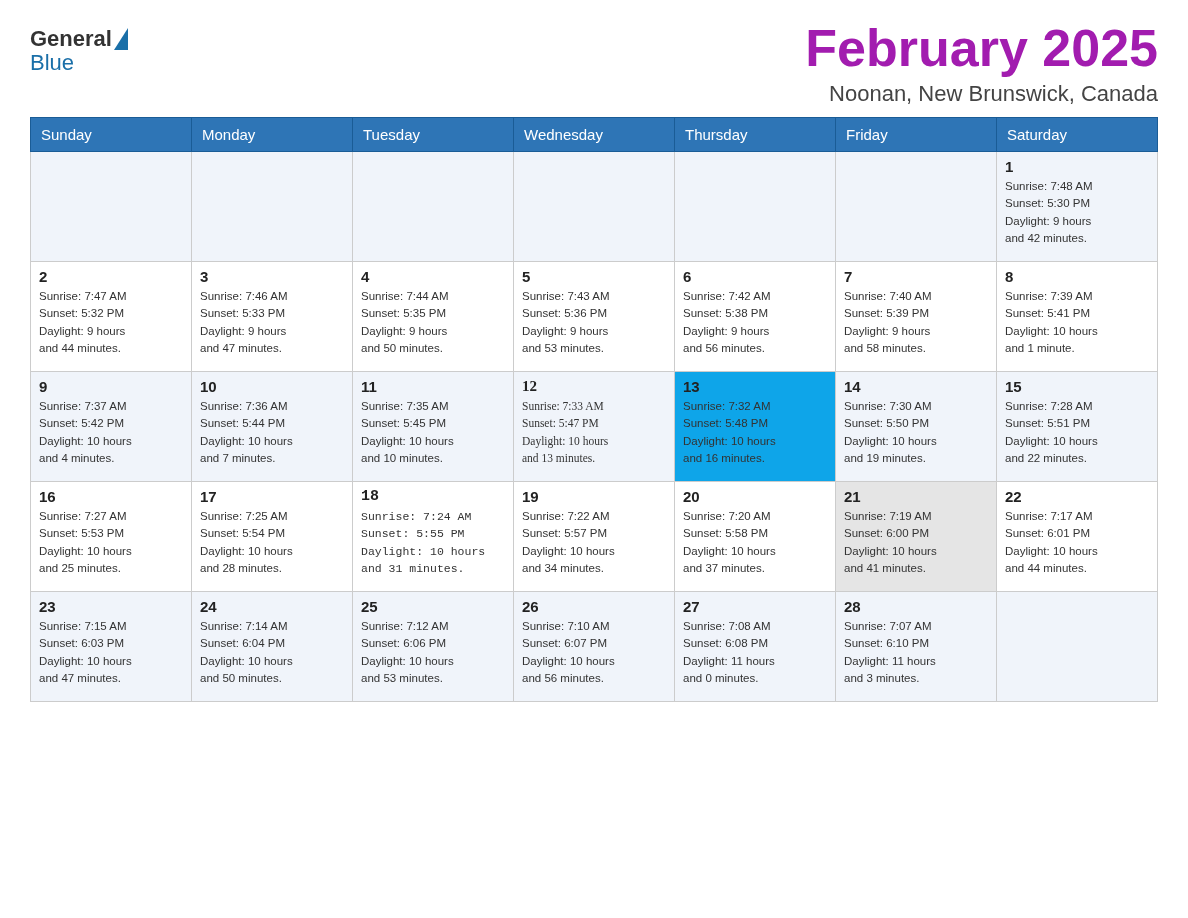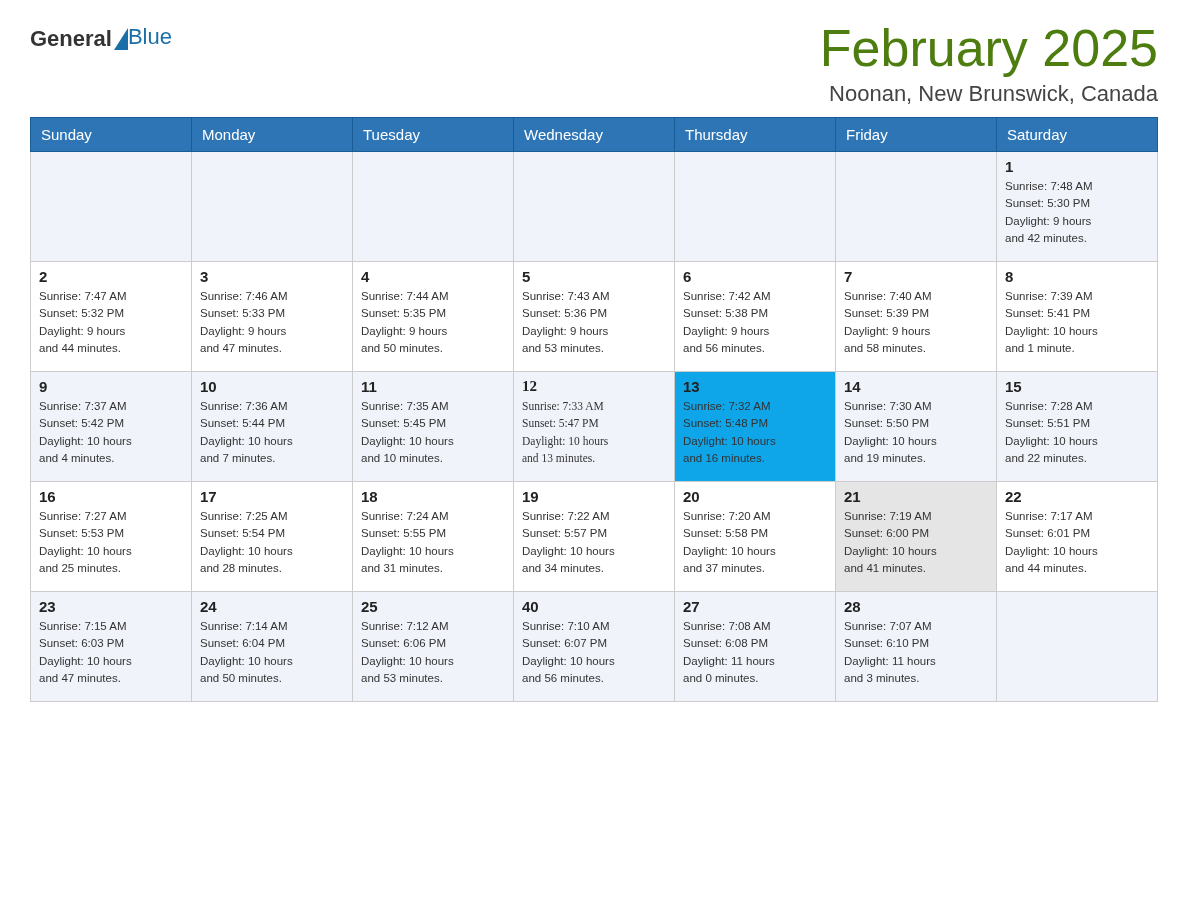--- a/index.html
+++ b/index.html
@@ -12,20 +12,21 @@
       padding: 20px 30px;
     }
     .header {
       display: flex;
       justify-content: space-between;
       align-items: flex-start;
       margin-bottom: 8px;
     }
     .logo {
       display: flex;
+      flex-direction: column;
       align-items: flex-start;
       padding-top: 6px;
     }
     .logo-top {
       display: flex;
       align-items: center;
     }
     .logo-general {
       font-size: 22px;
       font-weight: bold;
@@ -42,22 +43,22 @@
       font-size: 22px;
       font-weight: normal;
       color: #1a6fa8;
       margin-top: -2px;
     }
     .title-section {
       text-align: right;
     }
     .month-title {
       font-size: 52px;
-      font-weight: normal;
-      color: #4d7c0f;
+      font-weight: bold;
+      color: #a21caf;
       line-height: 1.1;
     }
     .location-subtitle {
       font-size: 22px;
       color: #444;
       margin-top: 4px;
     }
     .calendar {
       width: 100%;
       border-collapse: collapse;
@@ -203,21 +204,21 @@
       </tr>
       <tr style="background-color: rgb(255, 255, 255);">
         <td style="background-color: rgb(255, 255, 255);">
           <span class="day-number">16</span>
           <div class="day-info">Sunrise: 7:27 AM<br>Sunset: 5:53 PM<br>Daylight: 10 hours<br>and 25 minutes.</div>
         </td>
         <td style="background-color: rgb(255, 255, 255);">
           <span class="day-number">17</span>
           <div class="day-info">Sunrise: 7:25 AM<br>Sunset: 5:54 PM<br>Daylight: 10 hours<br>and 28 minutes.</div>
         </td>
-        <td style="background-color: rgb(255, 255, 255);">
+        <td style="background-color: rgb(255, 255, 255); font-family: Liberation Mono, monospace;">
           <span class="day-number">18</span>
           <div class="day-info">Sunrise: 7:24 AM<br>Sunset: 5:55 PM<br>Daylight: 10 hours<br>and 31 minutes.</div>
         </td>
         <td style="background-color: rgb(255, 255, 255);">
           <span class="day-number">19</span>
           <div class="day-info">Sunrise: 7:22 AM<br>Sunset: 5:57 PM<br>Daylight: 10 hours<br>and 34 minutes.</div>
         </td>
         <td style="background-color: rgb(255, 255, 255);">
           <span class="day-number">20</span>
           <div class="day-info">Sunrise: 7:20 AM<br>Sunset: 5:58 PM<br>Daylight: 10 hours<br>and 37 minutes.</div>
@@ -238,21 +239,21 @@
         </td>
         <td style="background-color: rgb(240, 244, 250);">
           <span class="day-number">24</span>
           <div class="day-info">Sunrise: 7:14 AM<br>Sunset: 6:04 PM<br>Daylight: 10 hours<br>and 50 minutes.</div>
         </td>
         <td style="background-color: rgb(240, 244, 250);">
           <span class="day-number">25</span>
           <div class="day-info">Sunrise: 7:12 AM<br>Sunset: 6:06 PM<br>Daylight: 10 hours<br>and 53 minutes.</div>
         </td>
         <td style="background-color: rgb(240, 244, 250);">
-          <span class="day-number">40</span>
+          <span class="day-number">26</span>
           <div class="day-info">Sunrise: 7:10 AM<br>Sunset: 6:07 PM<br>Daylight: 10 hours<br>and 56 minutes.</div>
         </td>
         <td style="background-color: rgb(240, 244, 250);">
           <span class="day-number">27</span>
           <div class="day-info">Sunrise: 7:08 AM<br>Sunset: 6:08 PM<br>Daylight: 11 hours<br>and 0 minutes.</div>
         </td>
         <td style="background-color: rgb(240, 244, 250);">
           <span class="day-number">28</span>
           <div class="day-info">Sunrise: 7:07 AM<br>Sunset: 6:10 PM<br>Daylight: 11 hours<br>and 3 minutes.</div>
         </td>

